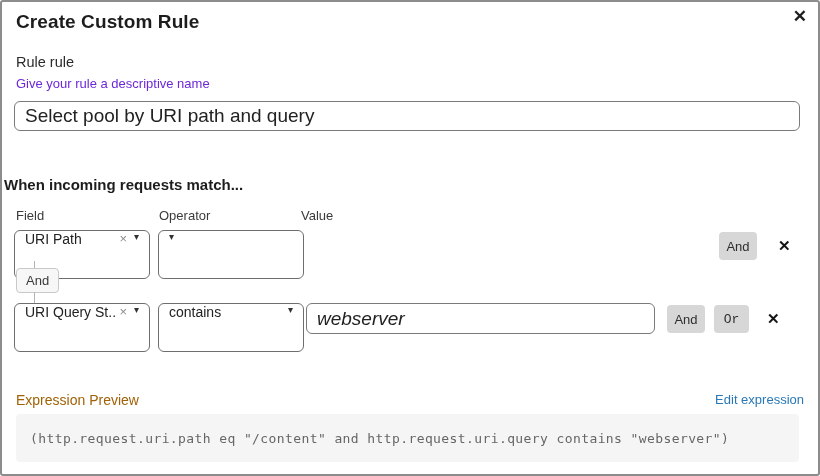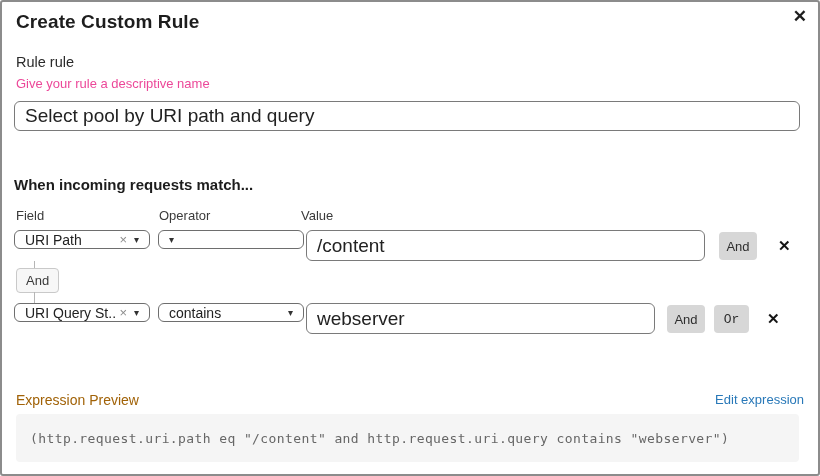--- a/index.html
+++ b/index.html
@@ -20,48 +20,48 @@
     left:14px;top:9px;
     font-size:19px;font-weight:700;color:#1d1d1d;
     letter-spacing:.1px;
   }
   .close-btn{
     right:11px;top:6px;
     font-size:17px;font-weight:700;color:#1d1d1d;
     cursor:pointer;line-height:1;
   }
   .rule-label{left:14px;top:52px;font-size:14.5px;color:#2b2b2b;}
-  .rule-help{left:14px;top:74px;font-size:13px;color:#ec4899;}
+  .rule-help{left:14px;top:74px;font-size:13px;color:#6d28d9;}
   .text-input{
     box-sizing:border-box;
     border:1px solid #7a7a7a;border-radius:6px;
     font-family:"Liberation Sans",sans-serif;
     font-size:19px;color:#222;
     padding:0 10px;outline:none;background:#fff;
   }
   #rule-name-input{left:12px;top:99px;width:786px;height:30px;}
-  .match-heading{left:12px;top:174px;font-size:15px;font-weight:700;color:#1d1d1d;}
+  .match-heading{left:2px;top:174px;font-size:15px;font-weight:700;color:#1d1d1d;}
   .col-label{font-size:13px;color:#3a3a3a;top:206px;}
   #col-field{left:14px;} #col-operator{left:157px;} #col-value{left:299px;}
 
   .select-box{
-    box-sizing:border-box;height:19px;
+    box-sizing:border-box;height:49px;
     border:1px solid #6e6e6e;border-radius:6px;
-    background:#fff;display:flex;align-items:center;
+    background:#fff;display:flex;
     padding:0 10px;cursor:pointer;
   }
   .select-box .sel-text{flex:1;font-size:14px;color:#222;white-space:nowrap;overflow:hidden;}
   .select-box .clear-x{font-size:13px;color:#8c8c8c;margin:0 7px 0 4px;cursor:pointer;}
   .select-box .caret{font-size:10px;color:#333;cursor:pointer;}
 
   .row1{top:228px;} .row2{top:301px;}
   .field-sel{left:12px;width:136px;}
   .op-sel{left:156px;width:146px;}
   #value-input-1{left:304px;top:228px;width:399px;height:31px;}
-  #value-input-2{left:304px;top:301px;width:349px;height:31px;}
+  #value-input-2{left:304px;top:301px;width:349px;height:31px;font-style:italic;}
 
   .gray-btn{
     box-sizing:border-box;height:28px;
     background:#d7d7d7;border:none;border-radius:4px;
     font-family:"Liberation Sans",sans-serif;
     font-size:13px;color:#2e2e2e;
     display:flex;align-items:center;justify-content:center;
     cursor:pointer;
   }
   #and-btn-1{left:717px;top:230px;width:38px;}
@@ -118,21 +118,20 @@
   <div class="abs col-label" id="col-value">Value</div>
 
   <div class="abs select-box field-sel row1">
     <span class="sel-text">URI Path</span>
     <span class="clear-x">×</span>
     <span class="caret">▾</span>
   </div>
   <div class="abs select-box op-sel row1">
     <span class="caret">▾</span>
   </div>
-  <input class="abs text-input" id="value-input-1" type="text" value="/content" style="">
   <button class="abs gray-btn" id="and-btn-1">And</button>
   <div class="abs remove-x" id="remove-1">✕</div>
 
   <div class="abs conn-line" id="conn-line-top"></div>
   <div class="abs conn-chip">And</div>
   <div class="abs conn-line" id="conn-line-bottom"></div>
 
   <div class="abs select-box field-sel row2">
     <span class="sel-text">URI Query St...</span>
     <span class="clear-x">×</span>

